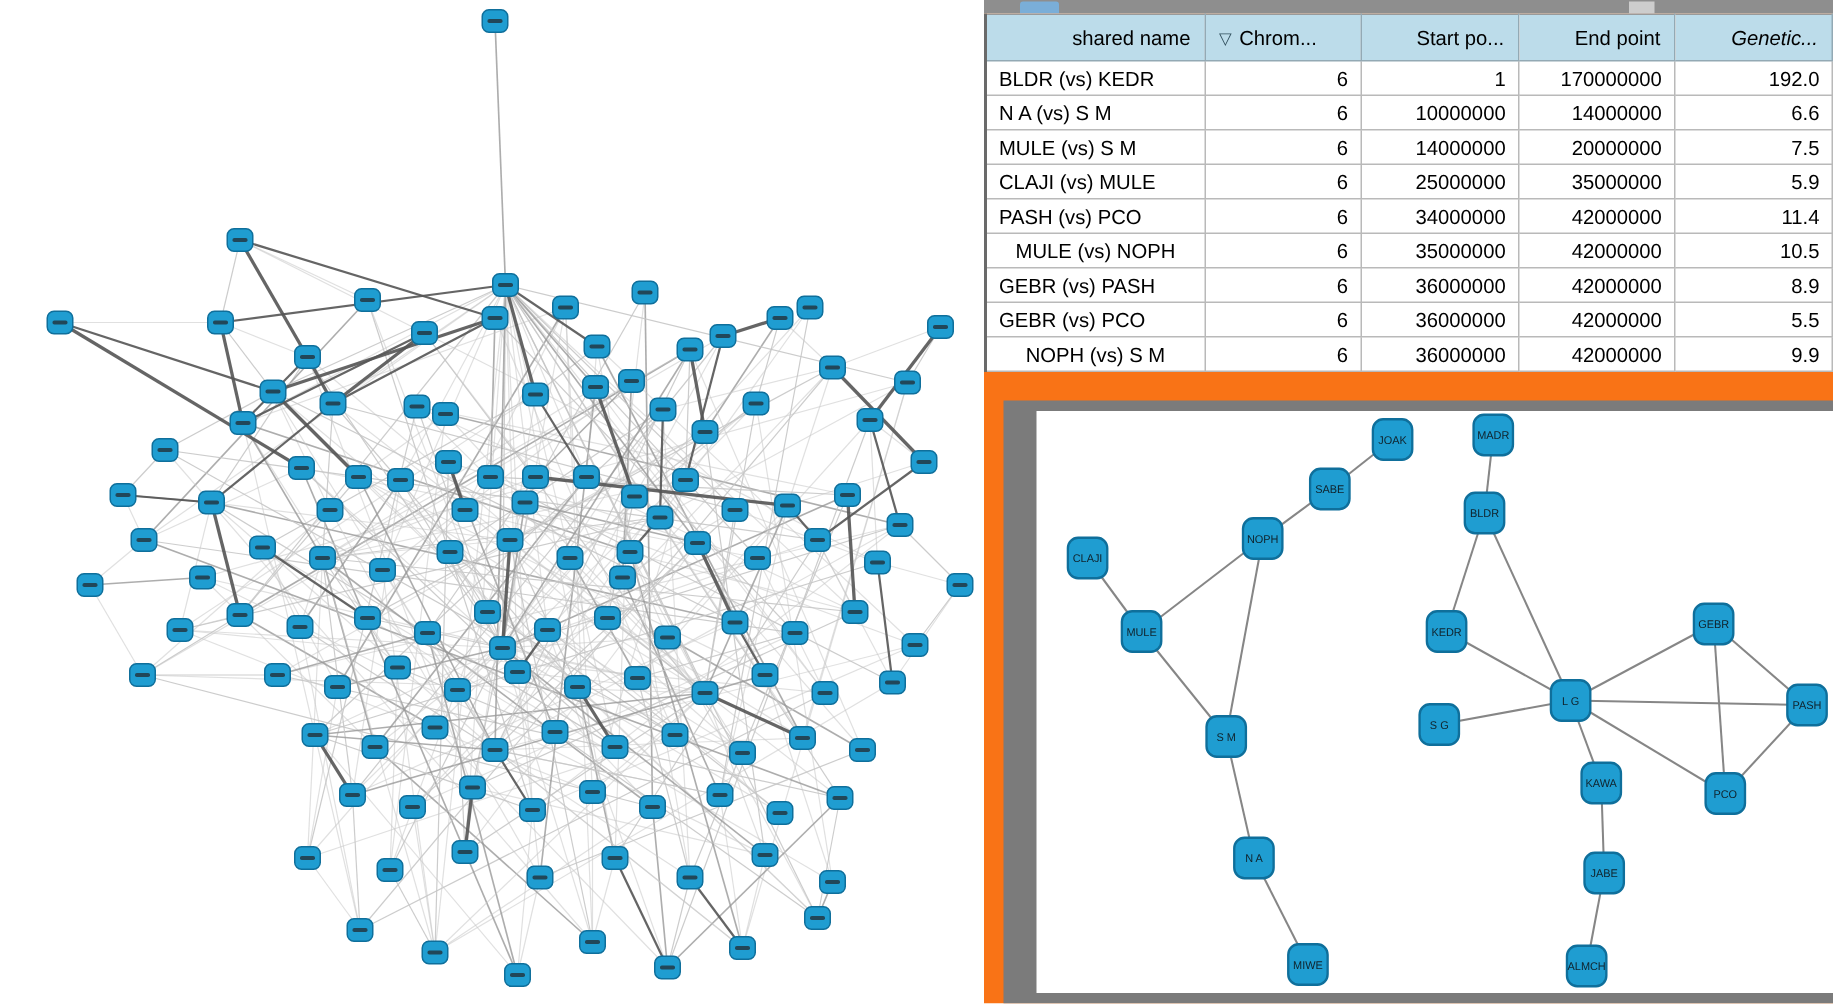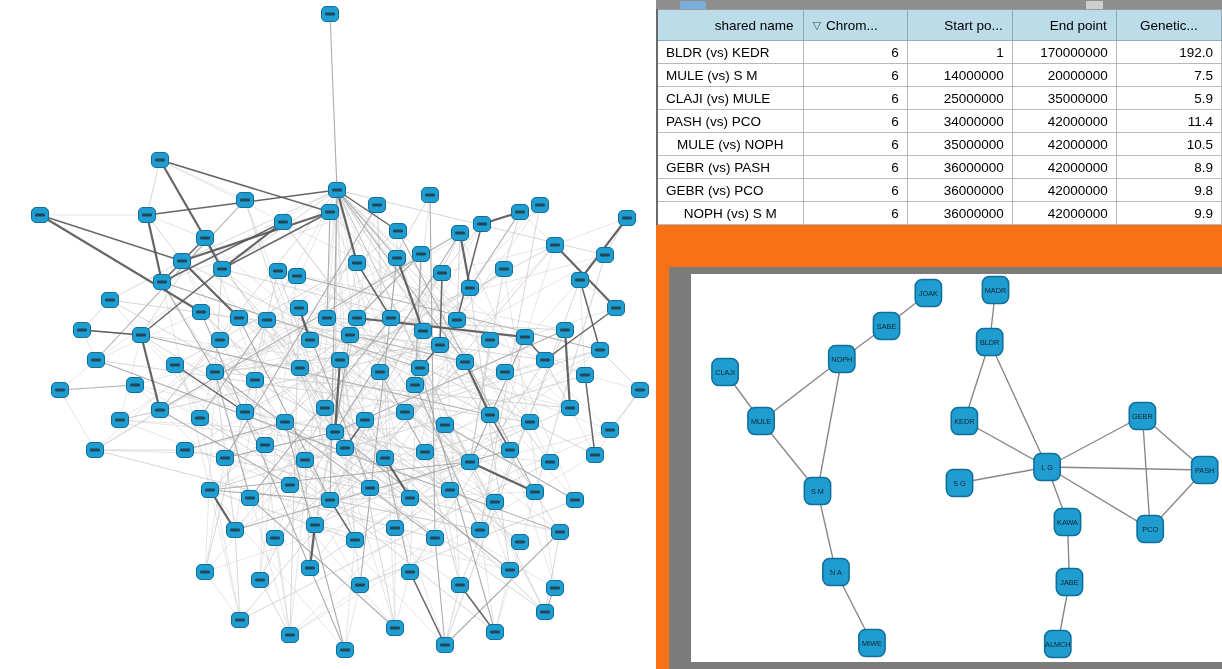--- a/index.html
+++ b/index.html
@@ -952,30 +952,37 @@
           <col style="width: 105px;">
           <col style="width: 104px;">
           <col style="width: 105px;">
         </colgroup>
       <thead>
         <tr id="table-header-row">
             <th style="text-align: right;"><span>shared name</span></th>
             <th style="text-align: left;"><span class="filter-icon">▽</span><span>Chrom...</span></th>
             <th style="text-align: right; padding-left: 32px;"><span>Start po...</span></th>
             <th style="text-align: right;"><span>End point</span></th>
-            <th style=""><span>Genetic...</span></th>
+            <th style="text-align: right; font-style: italic;"><span>Genetic...</span></th>
           </tr>
       </thead>
       <tbody id="table-body">
           <tr>
             <td style="text-align: left;">BLDR (vs) KEDR</td>
             <td style="text-align: right;">6</td>
             <td style="text-align: right;">1</td>
             <td style="text-align: right;">170000000</td>
             <td style="text-align: right;">192.0</td>
+          </tr>
+          <tr>
+            <td style="text-align: left;">N A (vs) S M</td>
+            <td style="text-align: right;">6</td>
+            <td style="text-align: right;">10000000</td>
+            <td style="text-align: right;">14000000</td>
+            <td style="text-align: right;">6.6</td>
           </tr>
           <tr>
             <td style="text-align: left;">MULE (vs) S M</td>
             <td style="text-align: right;">6</td>
             <td style="text-align: right;">14000000</td>
             <td style="text-align: right;">20000000</td>
             <td style="text-align: right;">7.5</td>
           </tr>
           <tr>
             <td style="text-align: left;">CLAJI (vs) MULE</td>
@@ -1003,21 +1010,21 @@
             <td style="text-align: right;">6</td>
             <td style="text-align: right;">36000000</td>
             <td style="text-align: right;">42000000</td>
             <td style="text-align: right;">8.9</td>
           </tr>
           <tr>
             <td style="text-align: left;">GEBR (vs) PCO</td>
             <td style="text-align: right;">6</td>
             <td style="text-align: right;">36000000</td>
             <td style="text-align: right;">42000000</td>
-            <td style="text-align: right;">9.8</td>
+            <td style="text-align: right;">5.5</td>
           </tr>
           <tr>
             <td style="text-align: center;">NOPH (vs) S M</td>
             <td style="text-align: right;">6</td>
             <td style="text-align: right;">36000000</td>
             <td style="text-align: right;">42000000</td>
             <td style="text-align: right;">9.9</td>
           </tr>
         </tbody>
     </table>

